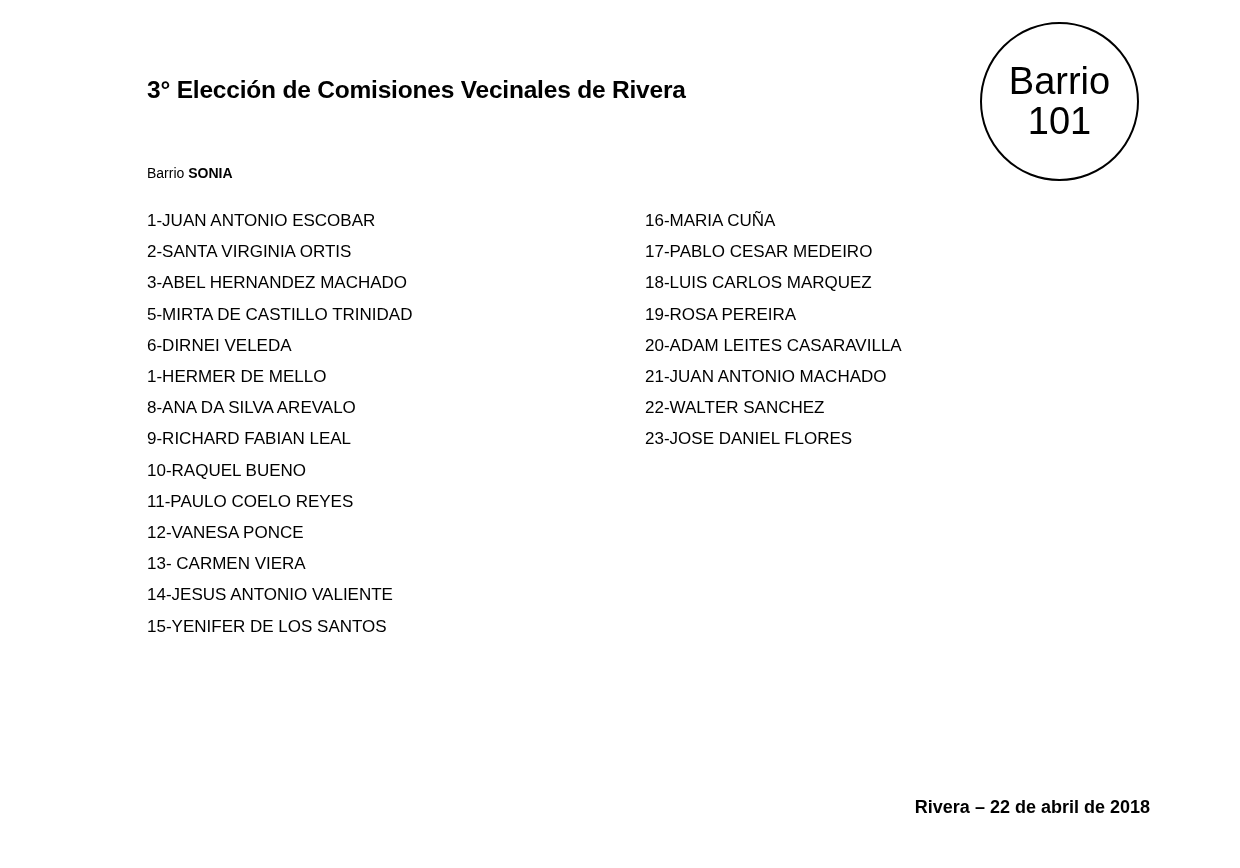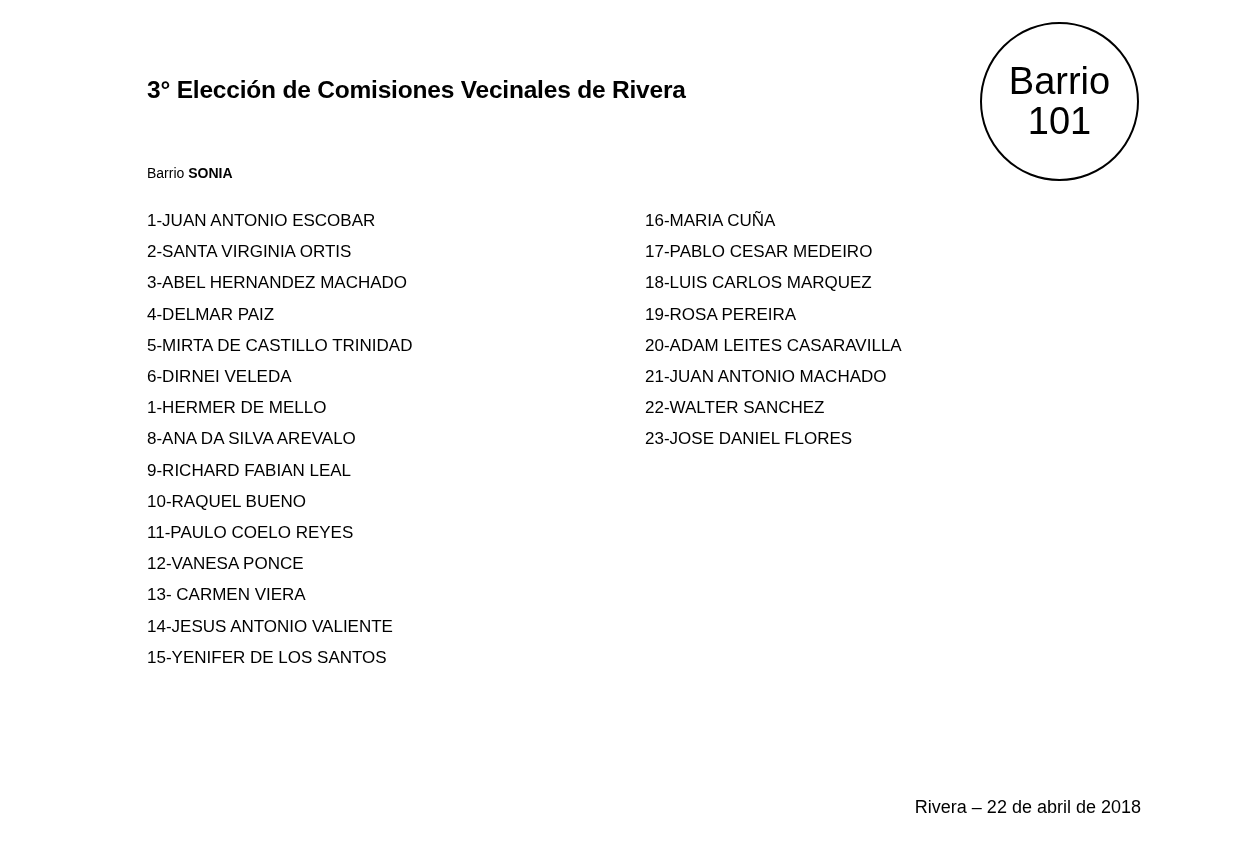--- a/index.html
+++ b/index.html
@@ -83,22 +83,23 @@
   .cand-item {
     font-size: 17px;
     line-height: 31.2px;
     white-space: nowrap;
   }
 
   
   .footer {
     position: absolute;
     top: 797px;
-    right: 99px;
+    right: 90px;
     font-size: 18px;
+    font-weight: bold;
   }
 </style>
 </head>
 <body>
 
 <div class="page">
 
   <div class="lista-badge">
     <span class="lista-word">Barrio</span>
     <span class="lista-num">101</span>
@@ -108,21 +109,20 @@
 
   <div class="barrio-line">
     <span>Barrio </span><span class="barrio-name">SONIA</span>
   </div>
 
   <div class="candidates">
     <div class="col col-left">
         <div class="cand-item">1-JUAN ANTONIO ESCOBAR</div>
         <div class="cand-item">2-SANTA VIRGINIA ORTIS</div>
         <div class="cand-item">3-ABEL HERNANDEZ MACHADO</div>
-        <div class="cand-item">4-DELMAR PAIZ</div>
         <div class="cand-item">5-MIRTA DE CASTILLO TRINIDAD</div>
         <div class="cand-item">6-DIRNEI VELEDA</div>
         <div class="cand-item">1-HERMER DE MELLO</div>
         <div class="cand-item">8-ANA DA SILVA AREVALO</div>
         <div class="cand-item">9-RICHARD FABIAN LEAL</div>
         <div class="cand-item">10-RAQUEL BUENO</div>
         <div class="cand-item">11-PAULO COELO REYES</div>
         <div class="cand-item">12-VANESA PONCE</div>
         <div class="cand-item">13- CARMEN VIERA</div>
         <div class="cand-item">14-JESUS ANTONIO VALIENTE</div>

